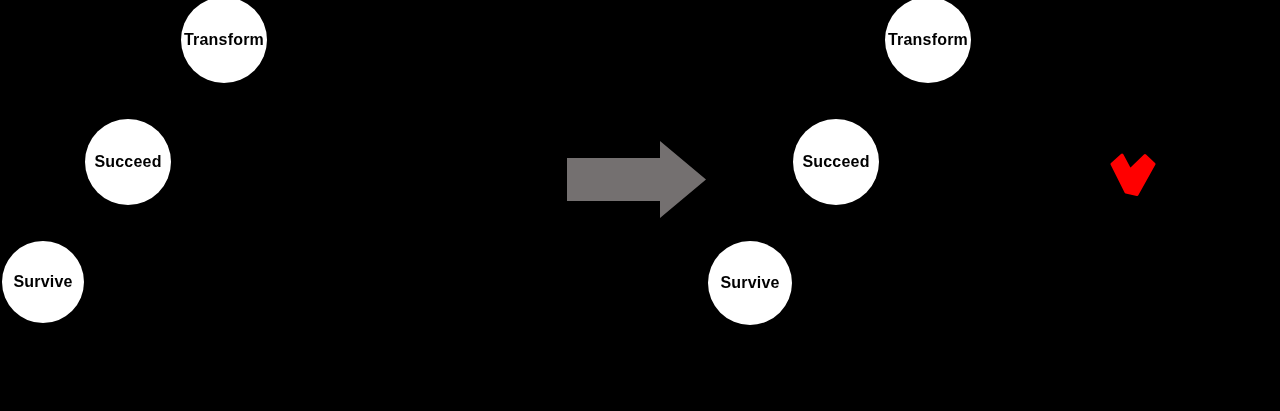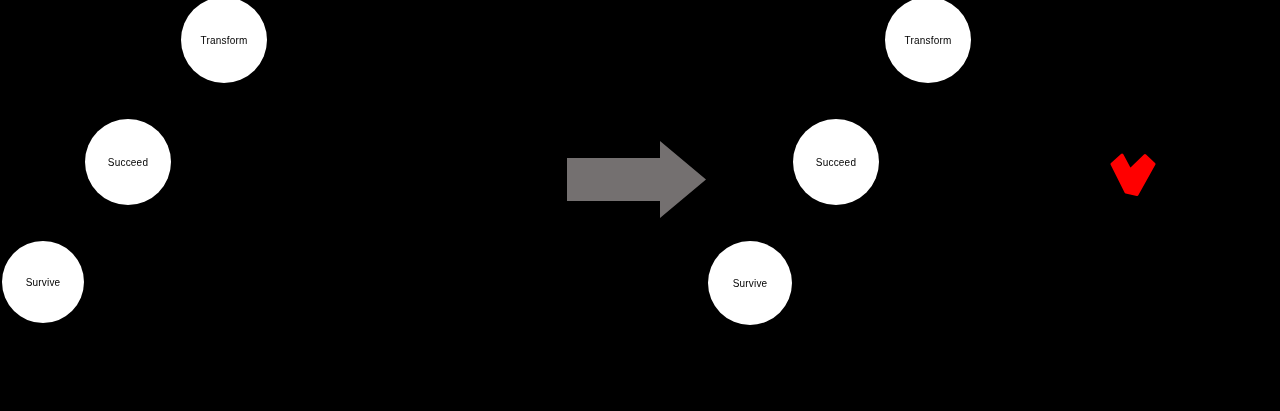--- a/index.html
+++ b/index.html
@@ -18,22 +18,22 @@
   .node {
     position: absolute;
     border-radius: 50%;
     background: #ffffff;
     display: flex;
     align-items: center;
     justify-content: center;
     box-sizing: border-box;
   }
   .node span {
-    font-weight: normal;
-    font-size: 10px;
+    font-weight: bold;
+    font-size: 16px;
     color: #000000;
     letter-spacing: 0.2px;
     white-space: nowrap;
   }
   
   .n-survive-l   { left: 2px;   top: 241px; width: 82px; height: 82px; }
   .n-succeed-l   { left: 85px;  top: 119px; width: 86px; height: 86px; }
   .n-transform-l { left: 181px; top: -3px;  width: 86px; height: 86px; }
   
   .n-survive-r   { left: 708px; top: 241px; width: 84px; height: 84px; }

